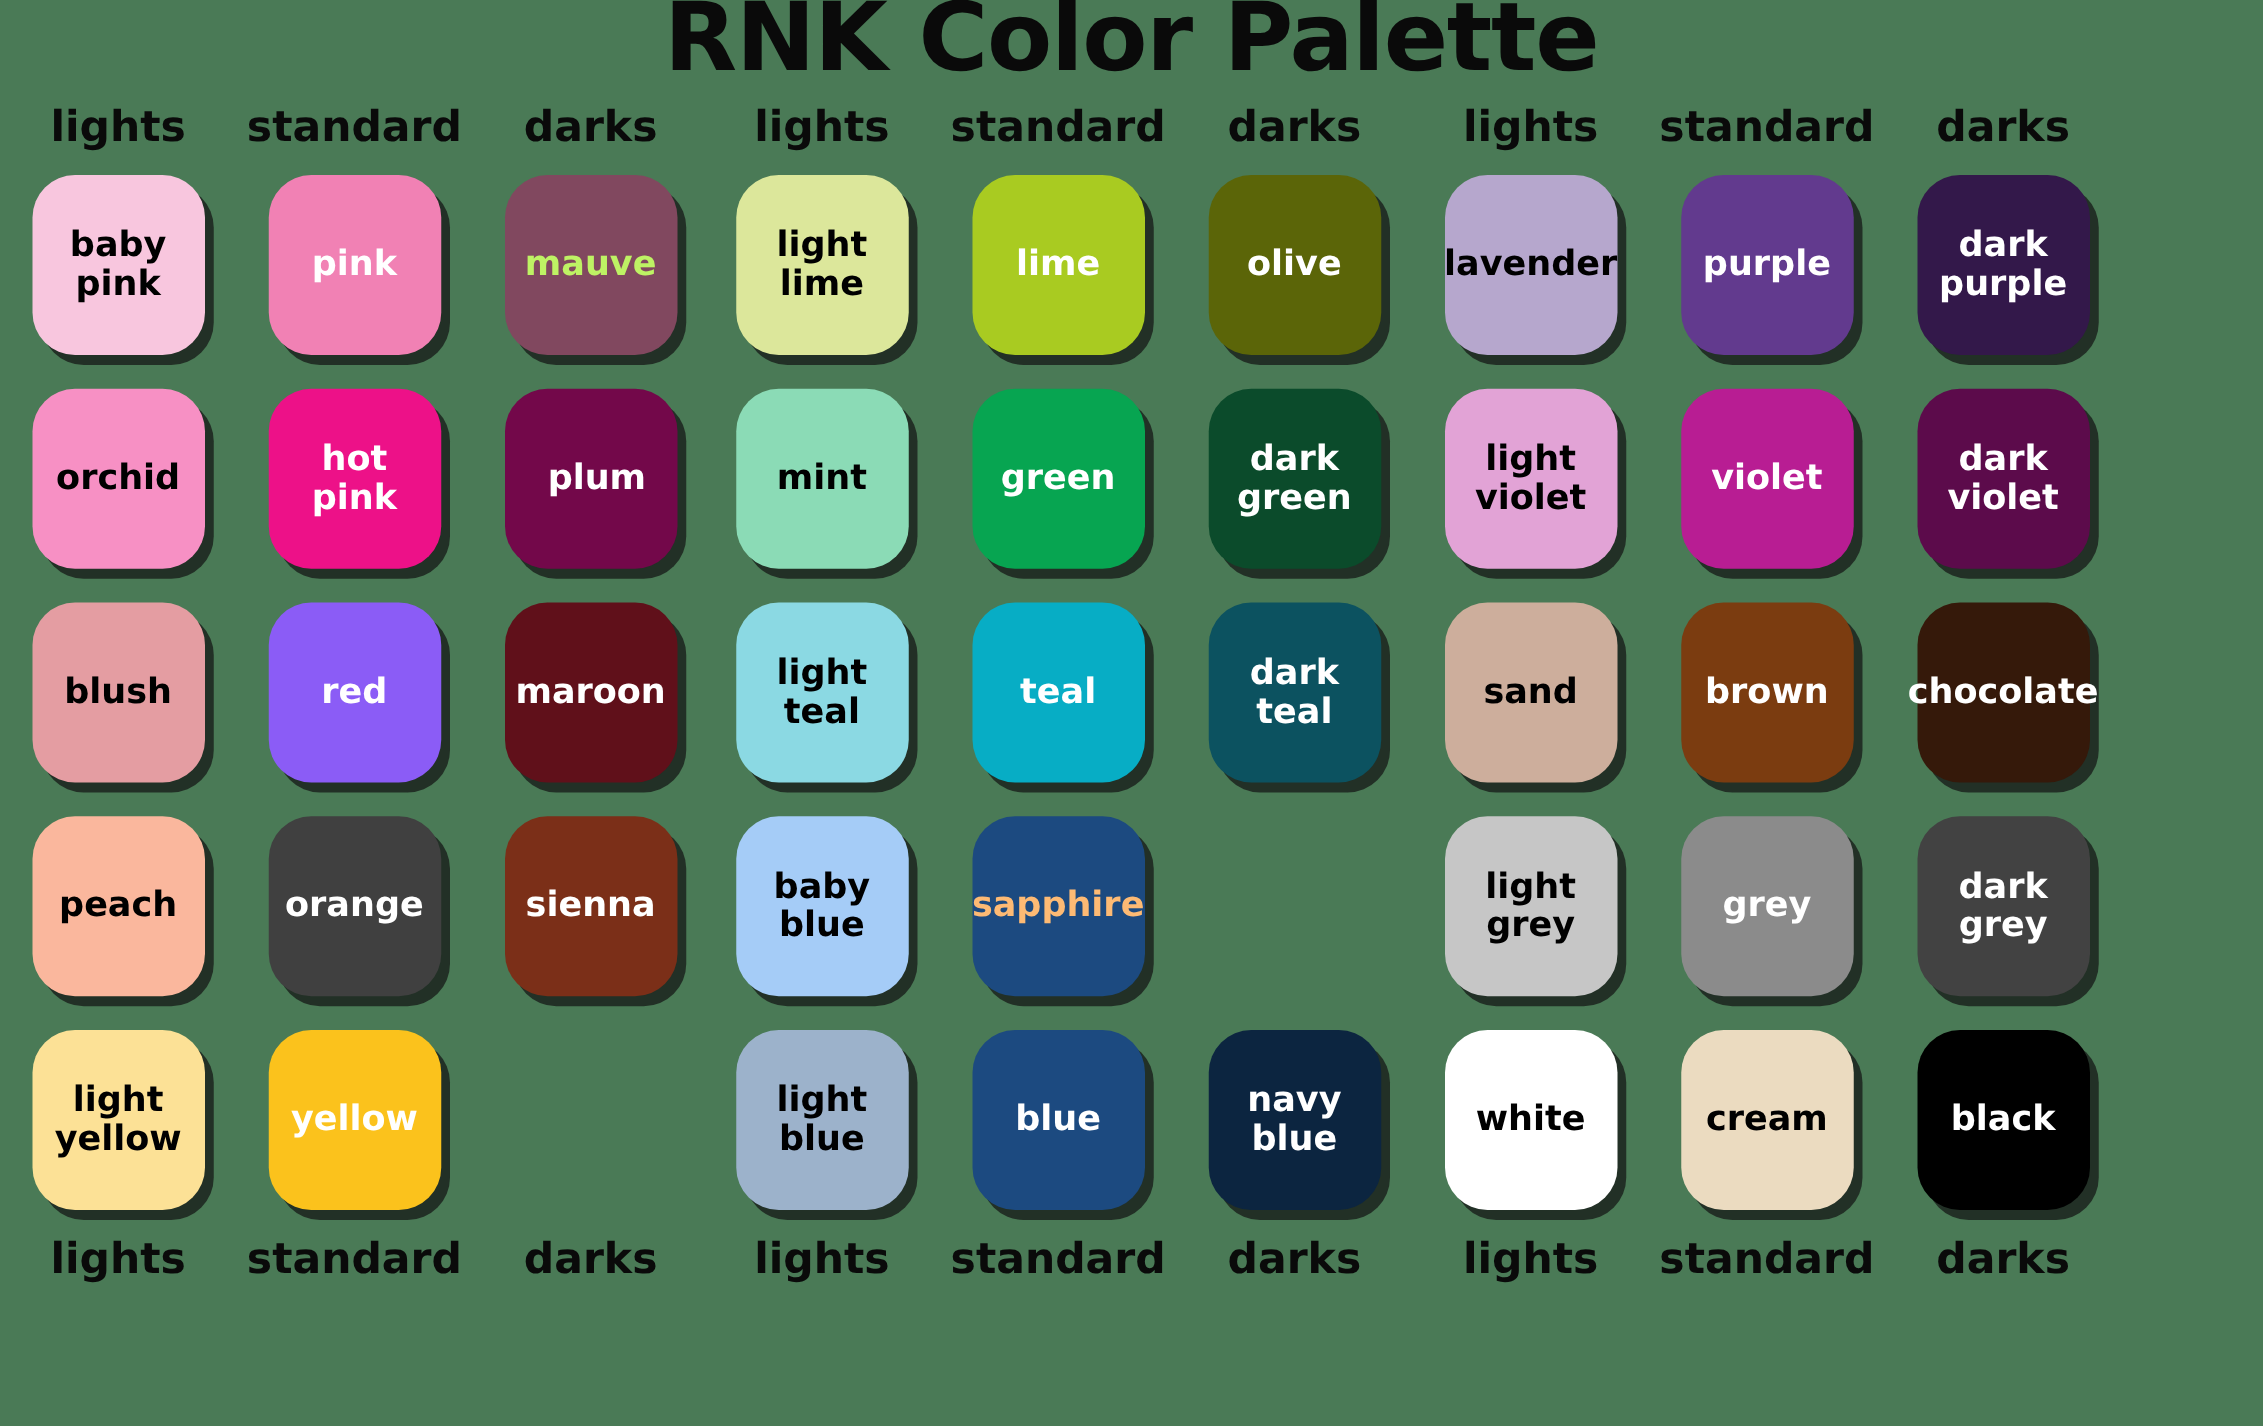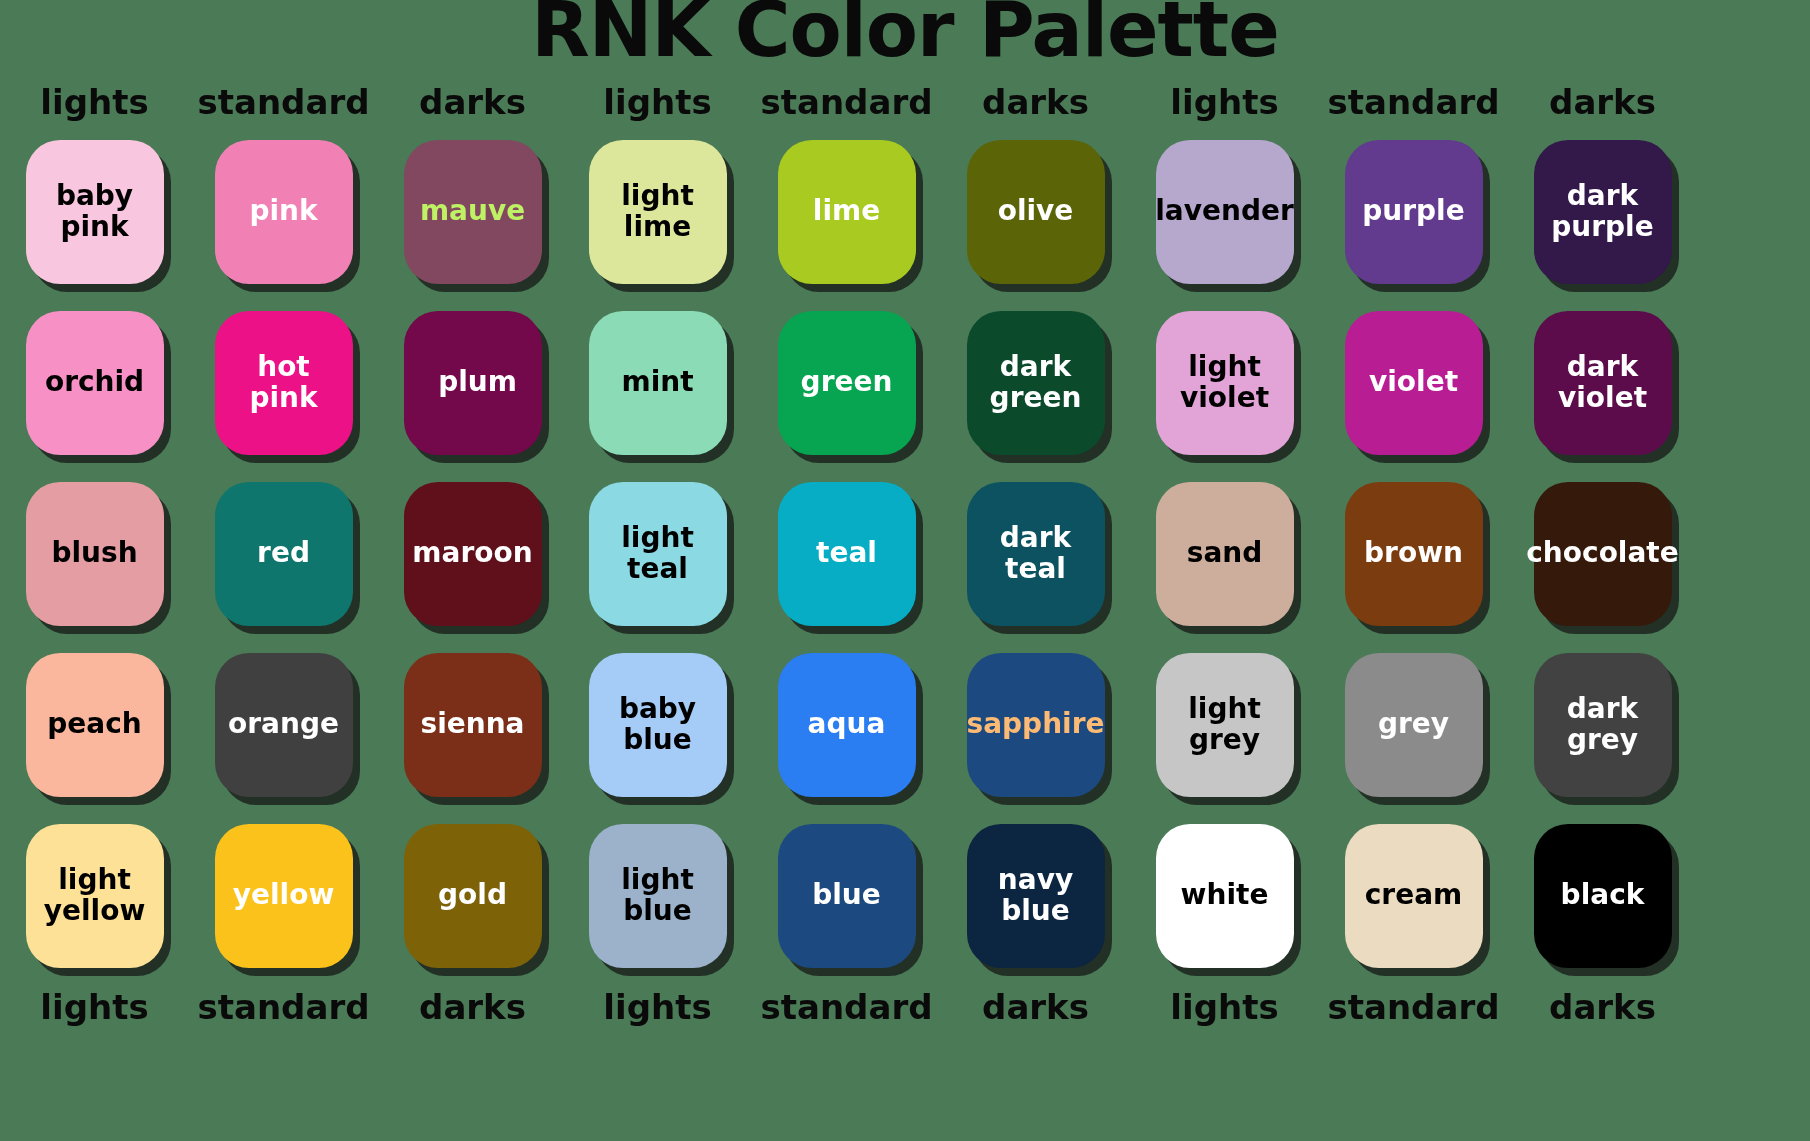--- a/index.html
+++ b/index.html
@@ -159,21 +159,21 @@
           </div>
         </div>
       </div>
       <div class="swatch-row">
         <div class="cell">
           <div class="swatch" style="background: rgb(228, 157, 162);">
             <span class="lbl" style="color: rgb(0, 0, 0);">blush</span>
           </div>
         </div>
         <div class="cell">
-          <div class="swatch" style="background: #0f766e;">
+          <div class="swatch" style="background: #8b5cf6;">
             <span class="lbl" style="color: rgb(255, 255, 255);">red</span>
           </div>
         </div>
         <div class="cell">
           <div class="swatch" style="background: rgb(96, 16, 26);">
             <span class="lbl" style="color: rgb(255, 255, 255);">maroon</span>
           </div>
         </div>
       </div>
       <div class="swatch-row">
@@ -198,25 +198,20 @@
           <div class="swatch" style="background: rgb(252, 225, 150);">
             <span class="lbl" style="color: rgb(0, 0, 0);">
               <span style="display:block">light</span>
               <span style="display:block">yellow</span>
             </span>
           </div>
         </div>
         <div class="cell">
           <div class="swatch" style="background: rgb(251, 194, 28);">
             <span class="lbl" style="color: rgb(255, 255, 255);">yellow</span>
-          </div>
-        </div>
-        <div class="cell">
-          <div class="swatch" style="background: rgb(126, 98, 8);">
-            <span class="lbl" style="color: rgb(255, 255, 255);">gold</span>
           </div>
         </div>
       </div>
       <div class="footer-row">
         <div class="col-label">lights</div>
         <div class="col-label">standard</div>
         <div class="col-label">darks</div>
       </div>
     </div>
     <div class="group g1">
@@ -291,25 +286,20 @@
       <div class="swatch-row">
         <div class="cell">
           <div class="swatch" style="background: rgb(165, 204, 247);">
             <span class="lbl" style="color: rgb(0, 0, 0);">
               <span style="display:block">baby</span>
               <span style="display:block">blue</span>
             </span>
           </div>
         </div>
         <div class="cell">
-          <div class="swatch" style="background: rgb(43, 125, 242);">
-            <span class="lbl" style="color: rgb(255, 255, 255);">aqua</span>
-          </div>
-        </div>
-        <div class="cell">
           <div class="swatch" style="background: rgb(28, 74, 128);">
             <span class="lbl" style="color: #fdba74;">sapphire</span>
           </div>
         </div>
       </div>
       <div class="swatch-row">
         <div class="cell">
           <div class="swatch" style="background: rgb(156, 178, 203);">
             <span class="lbl" style="color: rgb(0, 0, 0);">
               <span style="display:block">light</span>

